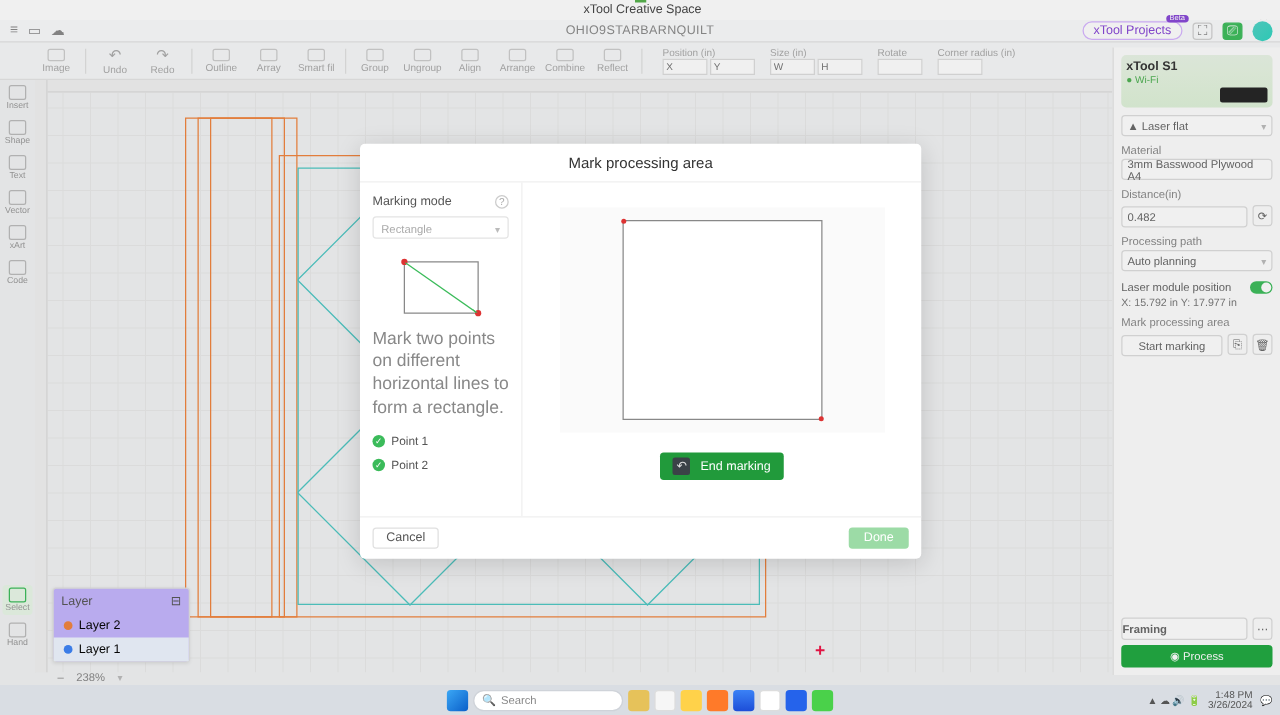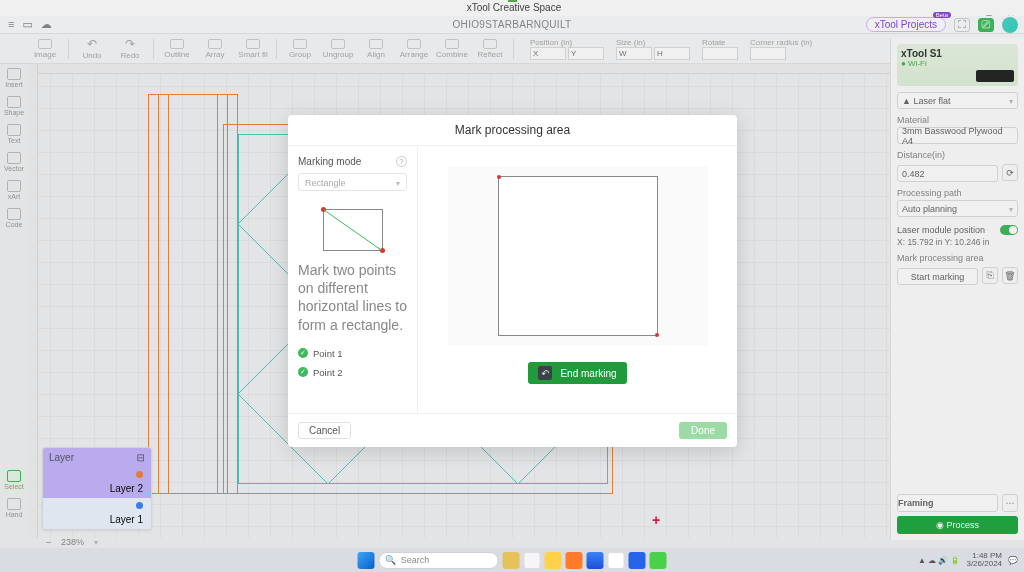--- a/index.html
+++ b/index.html
@@ -40,21 +40,21 @@
     background-image:linear-gradient(#e9e9e9 1px,transparent 1px),linear-gradient(90deg,#e9e9e9 1px,transparent 1px);
     background-size:22px 22px;}
   .ruler-h { position:absolute; left:0; right:0; top:0; height:10px; background:#f0f0f0; border-bottom:1px solid #ddd;}
   .ruler-v { position:absolute; left:0; top:0; bottom:0; width:10px; background:#f0f0f0; border-right:1px solid #ddd;}
   .art-orange { position:absolute; border:1px solid #f0833c;}
   .art-cyan { position:absolute; border:1px solid #4cc7c3;}
   .cross { position:absolute; color:#e14; font-size:14px; font-weight:bold;}
   
   .layer-panel { position:absolute; left:42px; bottom:42px; width:110px; background:#c4b5fd; border:1px solid #e0e0e0; border-radius:3px; box-shadow:0 1px 3px rgba(0,0,0,.08);}
   .layer-panel .head { padding:4px 6px; font-size:10px; color:#555; display:flex; justify-content:space-between; align-items:center;}
-  .layer-row { padding:4px 8px; font-size:10px; display:flex; align-items:flex-end; gap:5px;flex-direction:column;}
+  .layer-row { padding:4px 8px; font-size:10px; display:flex; align-items:center; gap:5px;}
   .layer-row.sel { background:#eef5ff;}
   .dot { width:7px; height:7px; border-radius:50%;}
   
   .bottombar { position:absolute; left:28px; right:134px; bottom:24px; height:12px; display:flex; align-items:center; gap:10px; font-size:9px; color:#888; padding-left:18px;}
   .tabbar { position:absolute; left:28px; right:134px; bottom:12px; height:12px; display:flex; font-size:9px; color:#888; padding-left:14px;}
   .tab { padding:0 6px; background:#ececec;}
   
   .right-panel { position:absolute; right:0; top:38px; bottom:32px; width:134px; background:#fdfdfd; border-left:1px solid #e4e4e4; padding:6px; font-size:9px; color:#666;}
   .device-card { background:linear-gradient(#e9f4e5,#def1d8); border-radius:4px; height:42px; padding:4px; position:relative; margin-bottom:6px;}
   .device-card .name { font-size:10px; color:#333; font-weight:600;}
@@ -317,21 +317,21 @@
   </div>
   <div class="rp-label">Processing path</div>
   <div class="rp-select">
       <span>Auto planning</span>
       <span class="chev"></span>
     </div>
   <div class="rp-row" style="justify-content:space-between;margin-top:8px">
     <span>Laser module position</span>
     <span class="toggle"></span>
   </div>
-  <div style="font-size:8.5px;color:#777;margin-top:2px">X: 15.792 in   Y: 10.246 in</div>
+  <div style="font-size:8.5px;color:#777;margin-top:2px">X: 15.792 in   Y: 17.977 in</div>
   <div class="rp-label">Mark processing area</div>
   <div class="rp-row">
     <div class="rp-input" style="flex:1;justify-content:center">
         <span>Start marking</span>
       </div>
     <div style="width:16px;height:17px;border:1px solid #ddd;border-radius:3px;display:flex;align-items:center;justify-content:center">⎘</div>
     <div style="width:16px;height:17px;border:1px solid #ddd;border-radius:3px;display:flex;align-items:center;justify-content:center">🗑</div>
   </div>
   <div style="position:absolute;left:6px;right:6px;bottom:6px">
     <div style="display:flex;gap:4px">

